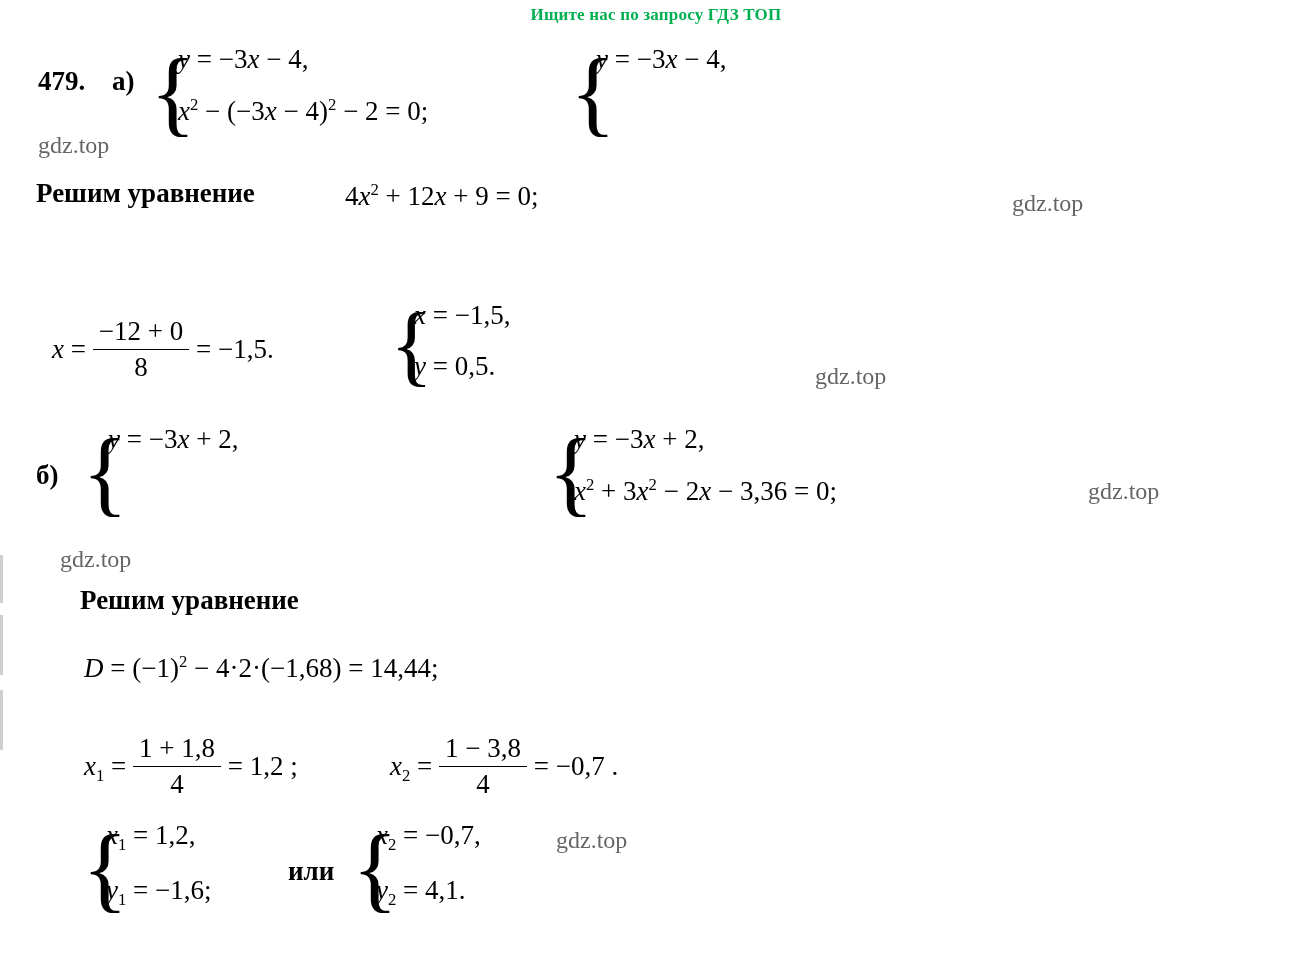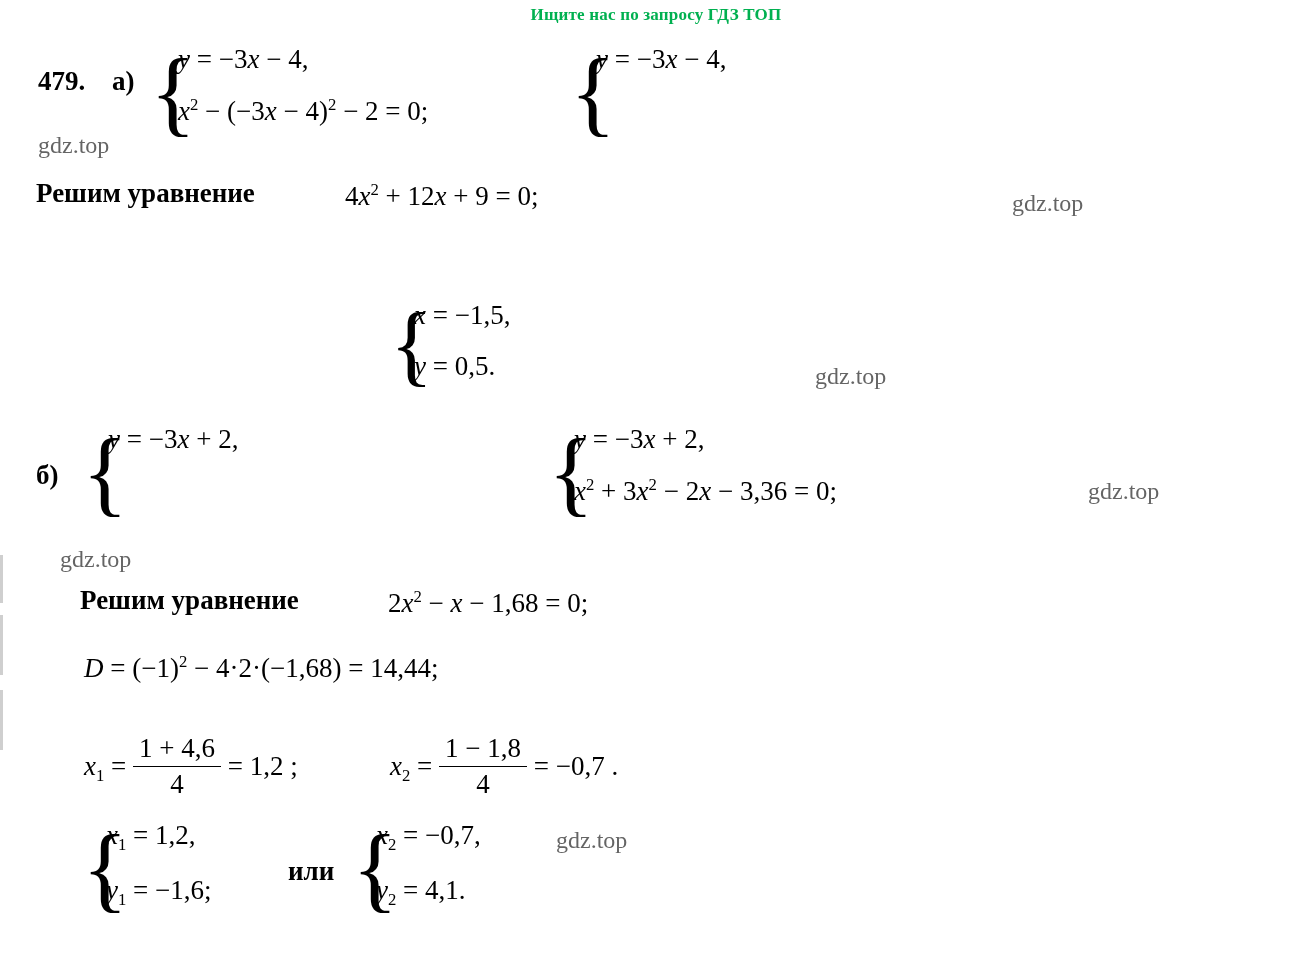--- a/index.html
+++ b/index.html
@@ -164,20 +164,29 @@
   <div class="wm" style="left:38px; top:132px;">gdz.top</div>
 
   <div class="bold-text" style="left:36px; top:178px;">Решим уравнение</div>
   <div class="math" style="left:345px; top:180px;">
     4<i>x</i><span class="supn">2</span> + 12<i>x</i> + 9 = 0;
   </div>
 
   <div class="wm" style="left:1012px; top:190px;">gdz.top</div>
 
 
+  <div class="math" style="left:52px; top:318px;">
+    <i>x</i> =
+    <span class="frac">
+      <span class="num">−12 + 0</span>
+      <span class="bar"></span>
+      <span class="den">8</span>
+    </span>
+    = −1,5.
+  </div>
 
   <div class="brace" style="left:390px; top:300px;">
     <span style="font-size:90px; line-height:90px;">{</span>
   </div>
   <div class="sysblock" style="left:414px; top:300px;">
     <div class="row" style="margin-bottom:20px;">
       <i>x</i> = −1,5,
     </div>
     <div class="row">
       <i>y</i> = 0,5.
@@ -206,41 +215,38 @@
     </div>
     <div class="row">
       <i>x</i><span class="supn">2</span> + 3<i>x</i><span class="supn">2</span> − 2<i>x</i> − 3,36 = 0;
     </div>
   </div>
 
   <div class="wm" style="left:1088px; top:478px;">gdz.top</div>
   <div class="wm" style="left:60px; top:546px;">gdz.top</div>
 
   <div class="bold-text" style="left:80px; top:585px;">Решим уравнение</div>
-  <div class="math" style="left:388px; top:587px;">
-    2<i>x</i><span class="supn">2</span> − <i>x</i> − 1,68 = 0;
-  </div>
 
   <div class="math" style="left:84px; top:652px;">
     <i>D</i> = (−1)<span class="supn">2</span> − 4·2·(−1,68) = 14,44;
   </div>
 
   <div class="math" style="left:84px; top:735px;">
     <i>x</i><span class="sub">1</span> =
     <span class="frac">
-      <span class="num">1 + 4,6</span>
+      <span class="num">1 + 1,8</span>
       <span class="bar"></span>
       <span class="den">4</span>
     </span>
     = 1,2 ;
   </div>
   <div class="math" style="left:390px; top:735px;">
     <i>x</i><span class="sub">2</span> =
     <span class="frac">
-      <span class="num">1 − 1,8</span>
+      <span class="num">1 − 3,8</span>
       <span class="bar"></span>
       <span class="den">4</span>
     </span>
     = −0,7 .
   </div>
 
   <div class="brace" style="left:82px; top:820px;">
     <span style="font-size:96px; line-height:96px;">{</span>
   </div>
   <div class="sysblock" style="left:106px; top:820px;">

